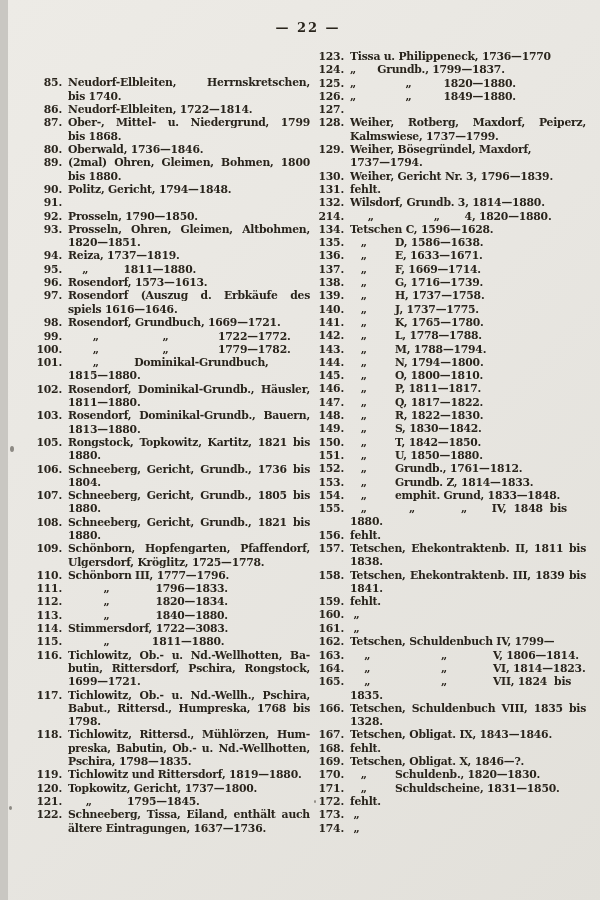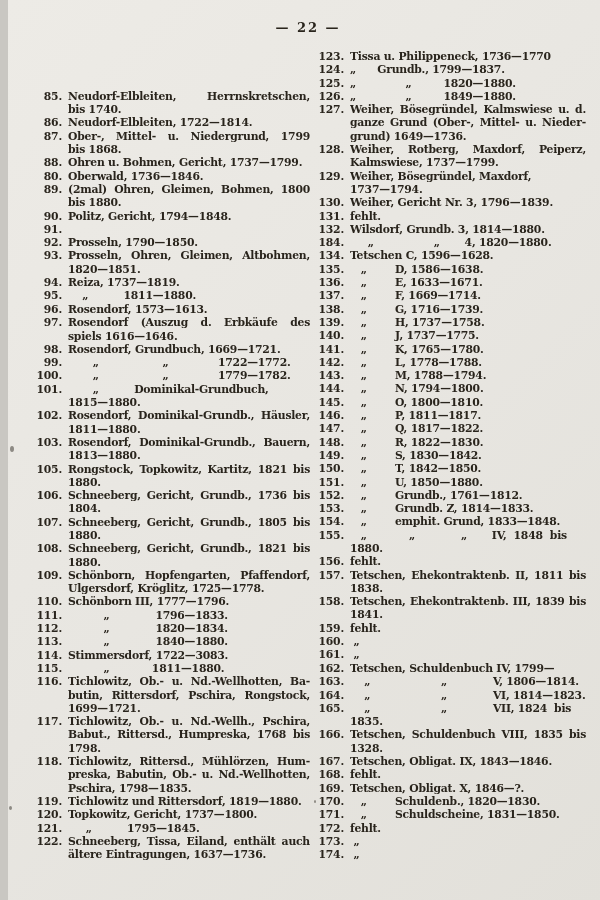--- a/index.html
+++ b/index.html
@@ -55,26 +55,20 @@
           </div>
         </div>
         <div class="entry">
           <span class="num">87.</span>
           <div class="txt">
             <div class="ln j">Ober-, Mittel- u. Niedergrund, 1799</div>
             <div class="ln">bis 1868.</div>
           </div>
         </div>
         <div class="entry">
-          <span class="num">88.</span>
-          <div class="txt">
-            <div class="ln">Ohren u. Bohmen, Gericht, 1737—1799.</div>
-          </div>
-        </div>
-        <div class="entry">
           <span class="num">80.</span>
           <div class="txt">
             <div class="ln">Oberwald, 1736—1846.</div>
           </div>
         </div>
         <div class="entry">
           <span class="num">89.</span>
           <div class="txt">
             <div class="ln j">(2mal) Ohren, Gleimen, Bohmen, 1800</div>
             <div class="ln">bis 1880.</div>
@@ -307,25 +301,20 @@
           </div>
         </div>
         <div class="entry">
           <span class="num">126.</span>
           <div class="txt">
             <div class="ln">„              „         1849—1880.</div>
           </div>
         </div>
         <div class="entry">
           <span class="num">127.</span>
-          <div class="txt">
-            <div class="ln j">Weiher, Bösegründel, Kalmswiese u. d.</div>
-            <div class="ln j">ganze Grund (Ober-, Mittel- u. Nieder-</div>
-            <div class="ln">grund) 1649—1736.</div>
-          </div>
         </div>
         <div class="entry">
           <span class="num">128.</span>
           <div class="txt">
             <div class="ln j">Weiher, Rotberg, Maxdorf, Peiperz,</div>
             <div class="ln">Kalmswiese, 1737—1799.</div>
           </div>
         </div>
         <div class="entry">
           <span class="num">129.</span>
@@ -346,21 +335,21 @@
             <div class="ln">fehlt.</div>
           </div>
         </div>
         <div class="entry">
           <span class="num">132.</span>
           <div class="txt">
             <div class="ln">Wilsdorf, Grundb. 3, 1814—1880.</div>
           </div>
         </div>
         <div class="entry">
-          <span class="num">184.</span>
+          <span class="num">214.</span>
           <div class="txt">
             <div class="ln">     „                 „       4, 1820—1880.</div>
           </div>
         </div>
         <div class="entry">
           <span class="num">134.</span>
           <div class="txt">
             <div class="ln">Tetschen C, 1596—1628.</div>
           </div>
         </div>

